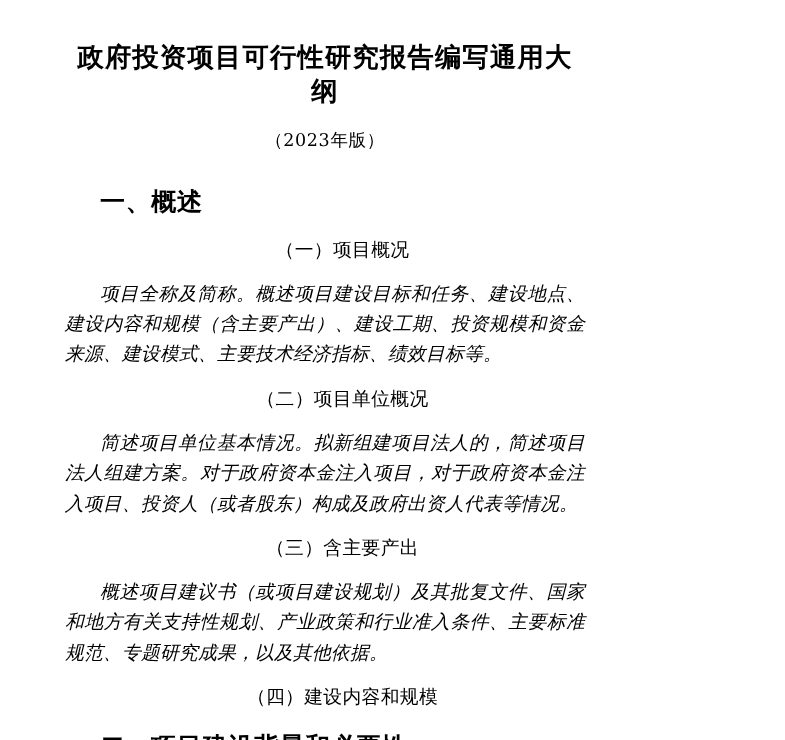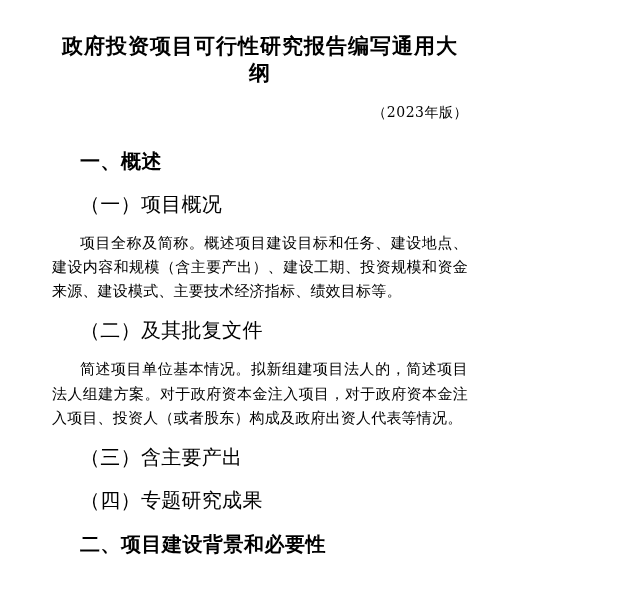--- a/index.html
+++ b/index.html
@@ -24,73 +24,76 @@
   .doc-title {
     text-align: center;
     font-size: 21px;
     font-weight: bold;
     letter-spacing: 1px;
     margin: 14px 0 0 0;
     line-height: 1.3;
     font-family: "DejaVu Serif", "Liberation Serif", serif;
   }
   .doc-subtitle {
-    text-align: right;
+    text-align: center;
     font-size: 14px;
     margin: 17px 0 0 0;
     letter-spacing: 0.5px;
   }
   .body-block {
     margin-top: 24px;
   }
   .heading-1 {
     font-size: 20px;
     font-weight: bold;
     margin: 14px 0 0 0;
     text-indent: 28px;
     line-height: 1.55;
     letter-spacing: 0.5px;
   }
   .heading-2 {
-    font-size: 20px;
+    font-size: 15px;
     margin: 12px 0 0 0;
     text-indent: 28px;
     line-height: 1.55;
     letter-spacing: 0.3px;
+    text-align: center;
   }
   .para {
     font-size: 15px;
     margin: 11px 0 0 0;
     text-indent: 28px;
     line-height: 1.62;
     text-align: justify;
     letter-spacing: 0.2px;
+    font-style: italic;
   }
   .heading-1.tight {
     margin-top: 13px;
   }
 </style>
 </head>
 <body>
 
 <div class="page">
 
   <h1 class="doc-title">政府投资项目可行性研究报告编写通用大纲</h1>
   <div class="doc-subtitle">（2023年版）</div>
 
   <div class="body-block">
 
     <div class="heading-1">一、概述</div>
 
     <div class="heading-2">（一）项目概况</div>
     <p class="para">项目全称及简称。概述项目建设目标和任务、建设地点、建设内容和规模（含主要产出）、建设工期、投资规模和资金来源、建设模式、主要技术经济指标、绩效目标等。</p>
 
-    <div class="heading-2">（二）及其批复文件</div>
+    <div class="heading-2">（二）项目单位概况</div>
     <p class="para">简述项目单位基本情况。拟新组建项目法人的，简述项目法人组建方案。对于政府资本金注入项目，对于政府资本金注入项目、投资人（或者股东）构成及政府出资人代表等情况。</p>
 
     <div class="heading-2">（三）含主要产出</div>
+    <p class="para">概述项目建议书（或项目建设规划）及其批复文件、国家和地方有关支持性规划、产业政策和行业准入条件、主要标准规范、专题研究成果，以及其他依据。</p>
 
-    <div class="heading-2">（四）专题研究成果</div>
+    <div class="heading-2">（四）建设内容和规模</div>
 
     <div class="heading-1 tight">二、项目建设背景和必要性</div>
 
   </div>
 </div>
 
 </body></html>

